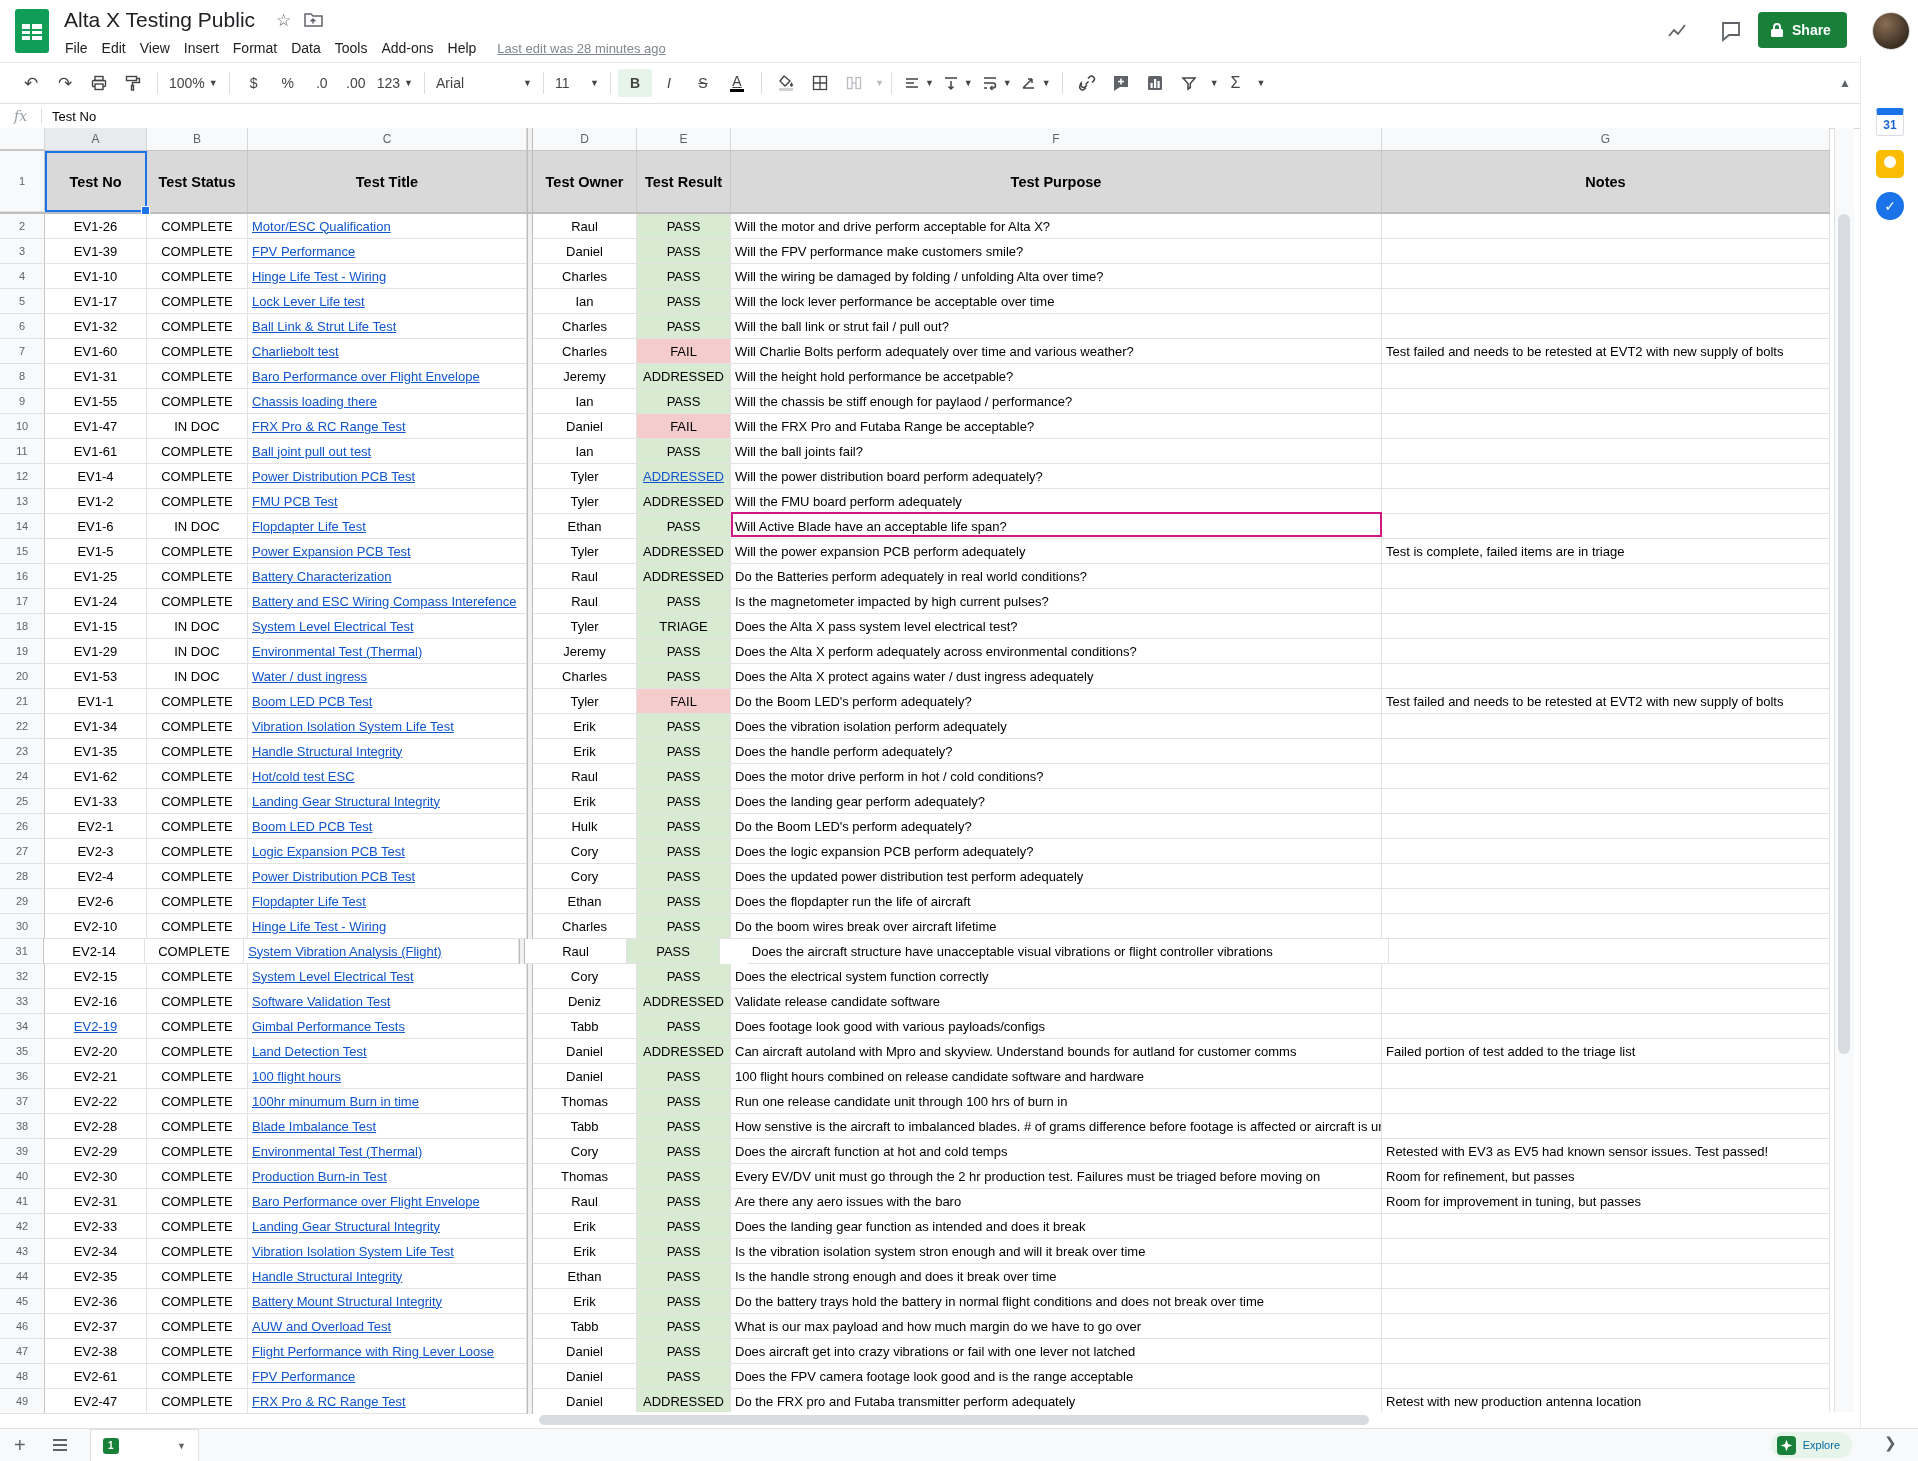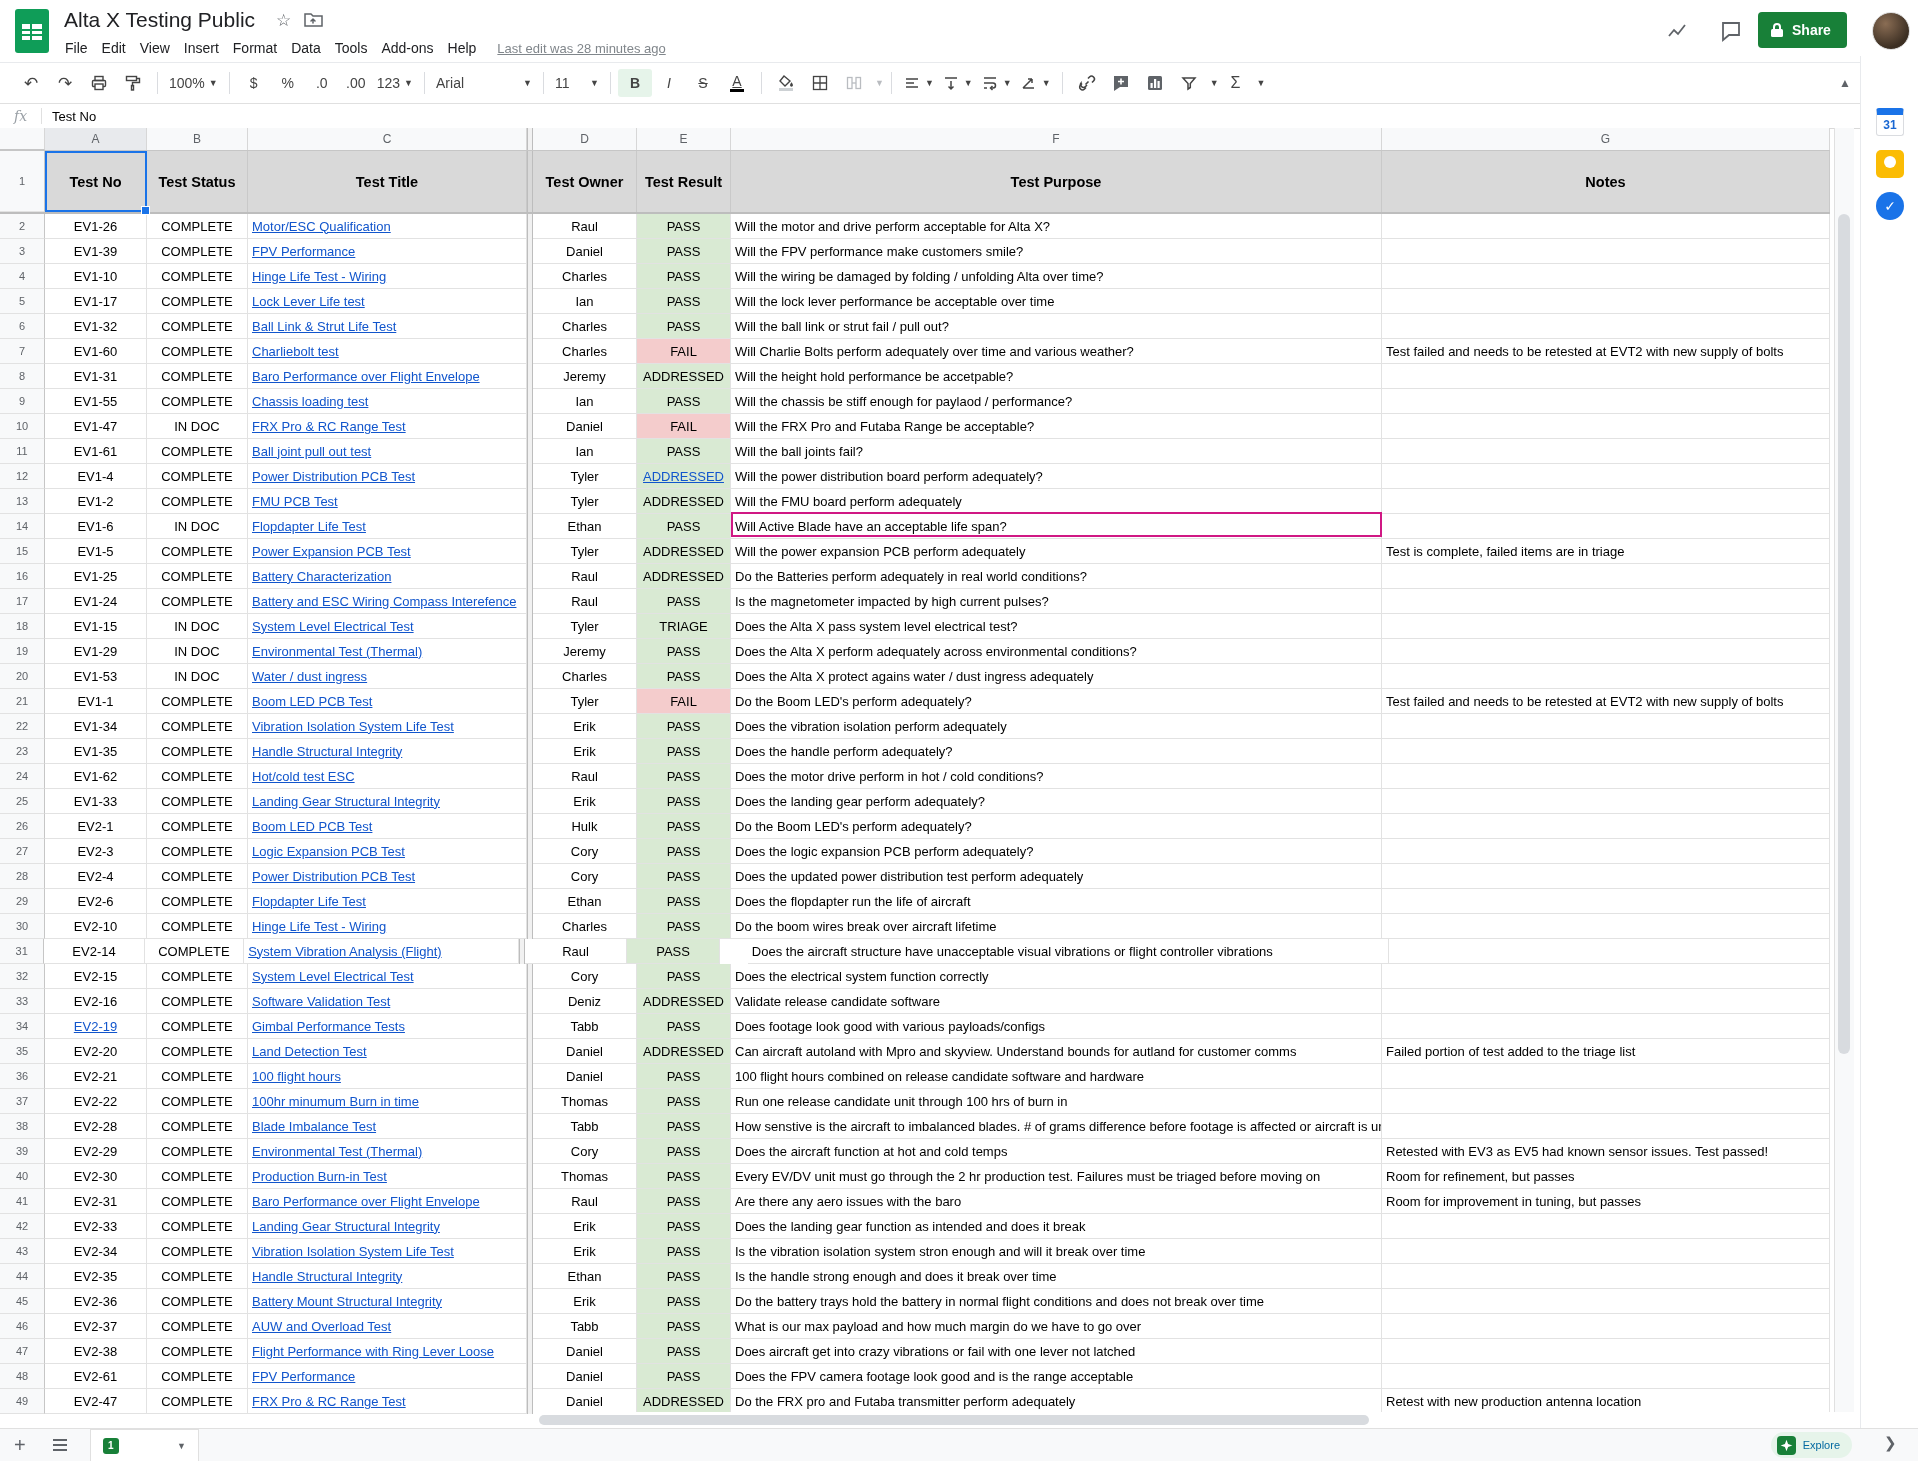--- a/index.html
+++ b/index.html
@@ -405,21 +405,21 @@
       <div class="cell c-center" style="width: 104px;">Jeremy</div>
       <div class="cell c-center res-pass" style="width: 94px;">ADDRESSED</div>
       <div class="cell c-left" style="width: 651px;">Will the height hold performance be accetpable?</div>
       <div class="cell c-left" style="width: 448px;"></div>
     </div>
     <div class="row">
       <div class="rownum">9</div>
       <div class="cell c-center" style="width: 102px;">EV1-55</div>
       <div class="cell c-center" style="width: 101px;">COMPLETE</div>
       <div class="cell c-left" style="width: 279px;">
-        <span class="link">Chassis loading test</span>
+        <span class="link">Chassis loading there</span>
       </div>
       <div class="frozen-gap"></div>
       <div class="cell c-center" style="width: 104px;">Ian</div>
       <div class="cell c-center res-pass" style="width: 94px;">PASS</div>
       <div class="cell c-left" style="width: 651px;">Will the chassis be stiff enough for paylaod / performance?</div>
       <div class="cell c-left" style="width: 448px;"></div>
     </div>
     <div class="row">
       <div class="rownum">10</div>
       <div class="cell c-center" style="width: 102px;">EV1-47</div>

